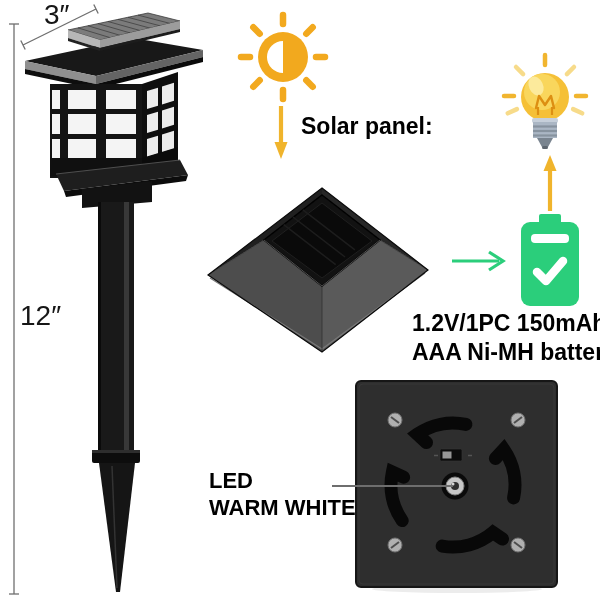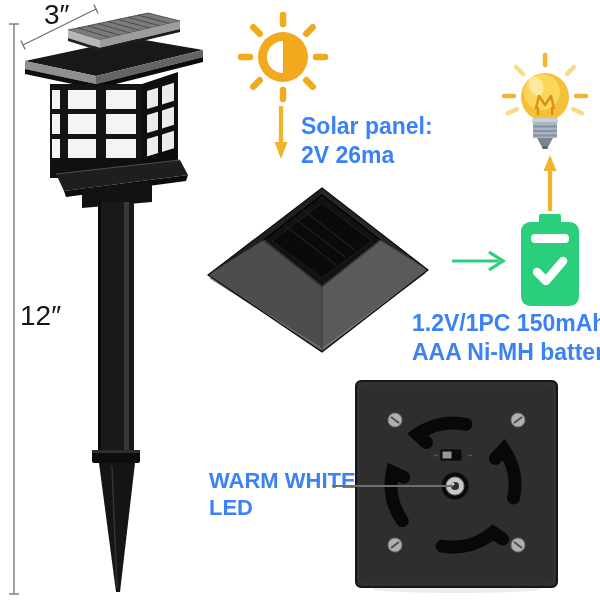--- a/index.html
+++ b/index.html
@@ -1,19 +1,19 @@
 <!DOCTYPE html>
 <html><head>
 <meta charset="utf-8">
 <style>
   html,body{margin:0;padding:0;background:#fff;}
   .canvas{position:relative;width:600px;height:600px;background:#fff;overflow:hidden;
           font-family:"Liberation Sans",sans-serif;}
   .abs{position:absolute;}
-  .ann{position:absolute;font:600 23px/29px "Liberation Sans",sans-serif;color:#3b82f6;white-space:nowrap;}
+  .ann{position:absolute;font:600 23px/29px "Liberation Sans",sans-serif;color:#000000;white-space:nowrap;}
   .dim{position:absolute;font:400 28px/30px "Liberation Sans",sans-serif;color:#161616;white-space:nowrap;}
   .led-label{font-size:22px;line-height:27px;}
   .leader{position:absolute;height:2px;background:#6e6e6e;z-index:3;}
 </style>
 </head>
 <body>
 
 <div class="canvas">
 
   <svg class="abs" style="left:0;top:0" width="220" height="600" viewBox="0 0 220 600">
@@ -121,21 +121,20 @@
     </g>
   </svg>
 
   <svg class="abs" style="left:272px;top:104px" width="20" height="60" viewBox="0 0 20 60">
     <line x1="9" y1="2" x2="9" y2="40" stroke="#F0B42C" stroke-width="4.2"></line>
     <polygon points="2.5,38 15.5,38 9,55" fill="#F0B42C"></polygon>
   </svg>
 
   <div class="ann" style="left:301px;top:112px">
     <div>Solar panel:</div>
-    <div>2V 26ma</div>
   </div>
 
   <svg class="abs" style="left:200px;top:182px" width="235" height="175" viewBox="0 0 235 175">
     <polygon points="122,6 8,93 64,58 122,13" fill="#202020"></polygon>
     <polygon points="122,6 228,88 180,58 122,13" fill="#272727"></polygon>
     <polygon points="8,93 122,170 122,104 64,58" fill="#4d4d4d"></polygon>
     <polygon points="122,170 228,88 180,58 122,104" fill="#5a5a5a"></polygon>
     <path d="M10,96 L122,167 M122,167 L225,91" stroke="#787878" stroke-width="1.2" fill="none"></path>
     <path d="M8,93 L64,58 M228,88 L180,58 M122,170 L122,104" stroke="#303030" stroke-width="0.8" fill="none"></path>
     <polygon points="122,6 228,88 122,170 8,93" fill="none" stroke="#0a0a0a" stroke-width="1.2"></polygon>
@@ -229,17 +228,17 @@
       <circle cx="105" cy="110" r="13.5" fill="#0a0a0a"></circle>
       <circle cx="105" cy="110" r="9" fill="#c7c7c7"></circle>
       <circle cx="105" cy="110" r="9" fill="none" stroke="#828282" stroke-width="1"></circle>
       <circle cx="105" cy="110" r="4" fill="#2e2e2e"></circle>
       <circle cx="103" cy="108" r="1.5" fill="#e8e8e8" opacity="0.9"></circle>
     </g>
   </svg>
 
   <div class="leader" style="left:332px;top:485px;width:121px"></div>
   <div class="ann led-label" style="left:209px;top:467px">
+    <div>LED</div>
     <div>WARM WHITE</div>
-    <div>LED</div>
   </div>
 
 </div>
 
 </body></html>

